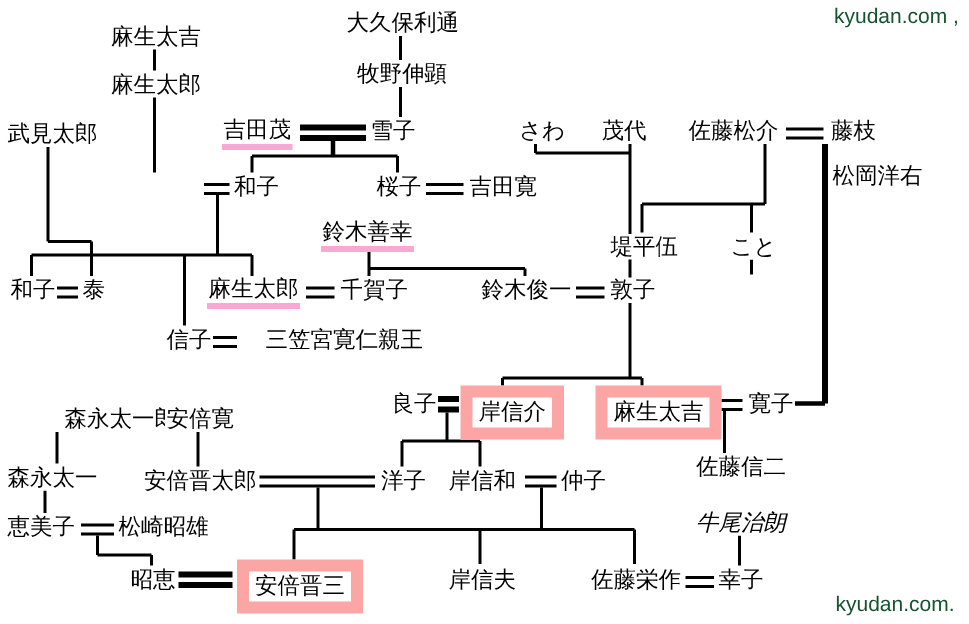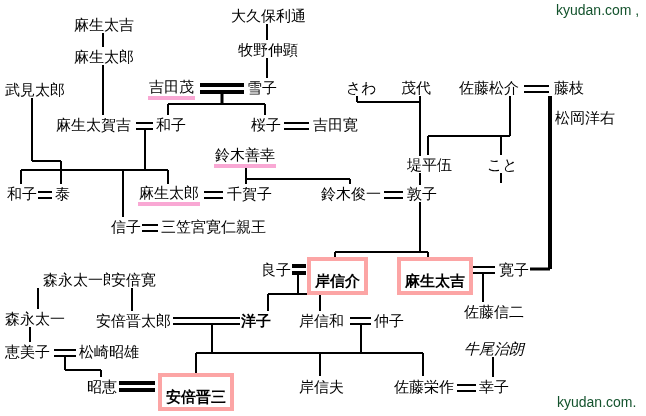--- a/index.html
+++ b/index.html
@@ -9,22 +9,22 @@
     font-family:"Liberation Sans","DejaVu Sans",sans-serif;
   }
   #lines { position:absolute; left:0; top:0; z-index:1; }
   .person {
     position:absolute; z-index:2;
     font-size:15px; line-height:17px; color:#000;
     white-space:nowrap; background:#fff; padding:0 1px;
   }
   .person.underline { border-bottom:4px solid #f9a8d4; padding-bottom:1px; }
   .person.box {
-    border:4px solid #fca5a5; padding:11px 4px 2px 4px;
-    margin-left:-6px; margin-top:-4px; z-index:3;font-weight:bold;
+    border:8px solid #fca5a5; padding:1px 4px 2px 4px;
+    margin-left:-6px; margin-top:-4px; z-index:3;
   }
   .marriage {
     position:absolute; z-index:2; box-sizing:border-box;
     height:8px; border-top:2px solid #000; border-bottom:2px solid #000;
   }
   .marriage.bold { height:11px; border-top-width:4px; border-bottom-width:4px; }
   .watermark {
     position:absolute; z-index:4; color:#14532d;
     font-size:14px; white-space:nowrap;
   }
@@ -109,46 +109,45 @@
     <div class="person" style="left: 230px; top: 7px;">大久保利通</div>
     <div class="person" style="left: 73px; top: 48px;">麻生太郎</div>
     <div class="person" style="left: 237px; top: 41px;">牧野伸顕</div>
     <div class="person" style="left: 4px; top: 81px;">武見太郎</div>
     <div class="person underline" style="left: 148px; top: 78px;">吉田茂</div>
     <div class="person" style="left: 246px; top: 79px;">雪子</div>
     <div class="person" style="left: 345px; top: 79px;">さわ</div>
     <div class="person" style="left: 400px; top: 79px;">茂代</div>
     <div class="person" style="left: 458px; top: 79px;">佐藤松介</div>
     <div class="person" style="left: 553px; top: 79px;">藤枝</div>
-    <div class="person" style="left: 55px; top: 116px;">麻生太賀吉</div>
     <div class="person" style="left: 155px; top: 116px;">和子</div>
     <div class="person" style="left: 250px; top: 116px;">桜子</div>
     <div class="person" style="left: 312px; top: 116px;">吉田寛</div>
     <div class="person" style="left: 554px; top: 109px;">松岡洋右</div>
     <div class="person underline" style="left: 214px; top: 146px;">鈴木善幸</div>
     <div class="person" style="left: 406px; top: 156px;">堤平伍</div>
     <div class="person" style="left: 486px; top: 156px;">こと</div>
     <div class="person" style="left: 6px; top: 185px;">和子</div>
     <div class="person" style="left: 54px; top: 185px;">泰</div>
     <div class="person underline" style="left: 138px; top: 184px;">麻生太郎</div>
     <div class="person" style="left: 226px; top: 185px;">千賀子</div>
     <div class="person" style="left: 320px; top: 185px;">鈴木俊一</div>
     <div class="person" style="left: 406px; top: 185px;">敦子</div>
     <div class="person" style="left: 110px; top: 218px;">信子</div>
-    <div class="person" style="left: 160px; top: 218px;">三笠宮寛仁親王</div>
+    <div class="person" style="left: 176px; top: 218px;">三笠宮寛仁親王</div>
     <div class="person" style="left: 260px; top: 261px;">良子</div>
     <div class="person box" style="left: 313px; top: 261px;">岸信介</div>
     <div class="person box" style="left: 403px; top: 261px;">麻生太吉</div>
     <div class="person" style="left: 498px; top: 261px;">寛子</div>
     <div class="person" style="left: 4px; top: 271px; margin-left: 38px;">森永太一郎</div>
     <div class="person" style="left: 110px; top: 271px;">安倍寛</div>
     <div class="person" style="left: 463px; top: 303px;">佐藤信二</div>
     <div class="person" style="left: 4px; top: 310px;">森永太一</div>
     <div class="person" style="left: 95px; top: 312px;">安倍晋太郎</div>
-    <div class="person" style="left: 240px; top: 312px; font-weight: bold;">洋子</div>
+    <div class="person" style="left: 253px; top: 312px;">洋子</div>
     <div class="person" style="left: 298px; top: 312px;">岸信和</div>
     <div class="person" style="left: 373px; top: 312px;">仲子</div>
     <div class="person" style="left: 4px; top: 343px;">恵美子</div>
     <div class="person" style="left: 78px; top: 343px;">松崎昭雄</div>
     <div class="person" style="left: 463px; top: 340px; font-style: italic;">牛尾治朗</div>
     <div class="person" style="left: 86px; top: 378px;">昭恵</div>
     <div class="person box" style="left: 164px; top: 377px;">安倍晋三</div>
     <div class="person" style="left: 298px; top: 378px;">岸信夫</div>
     <div class="person" style="left: 393px; top: 378px;">佐藤栄作</div>
     <div class="person" style="left: 478px; top: 378px;">幸子</div>

